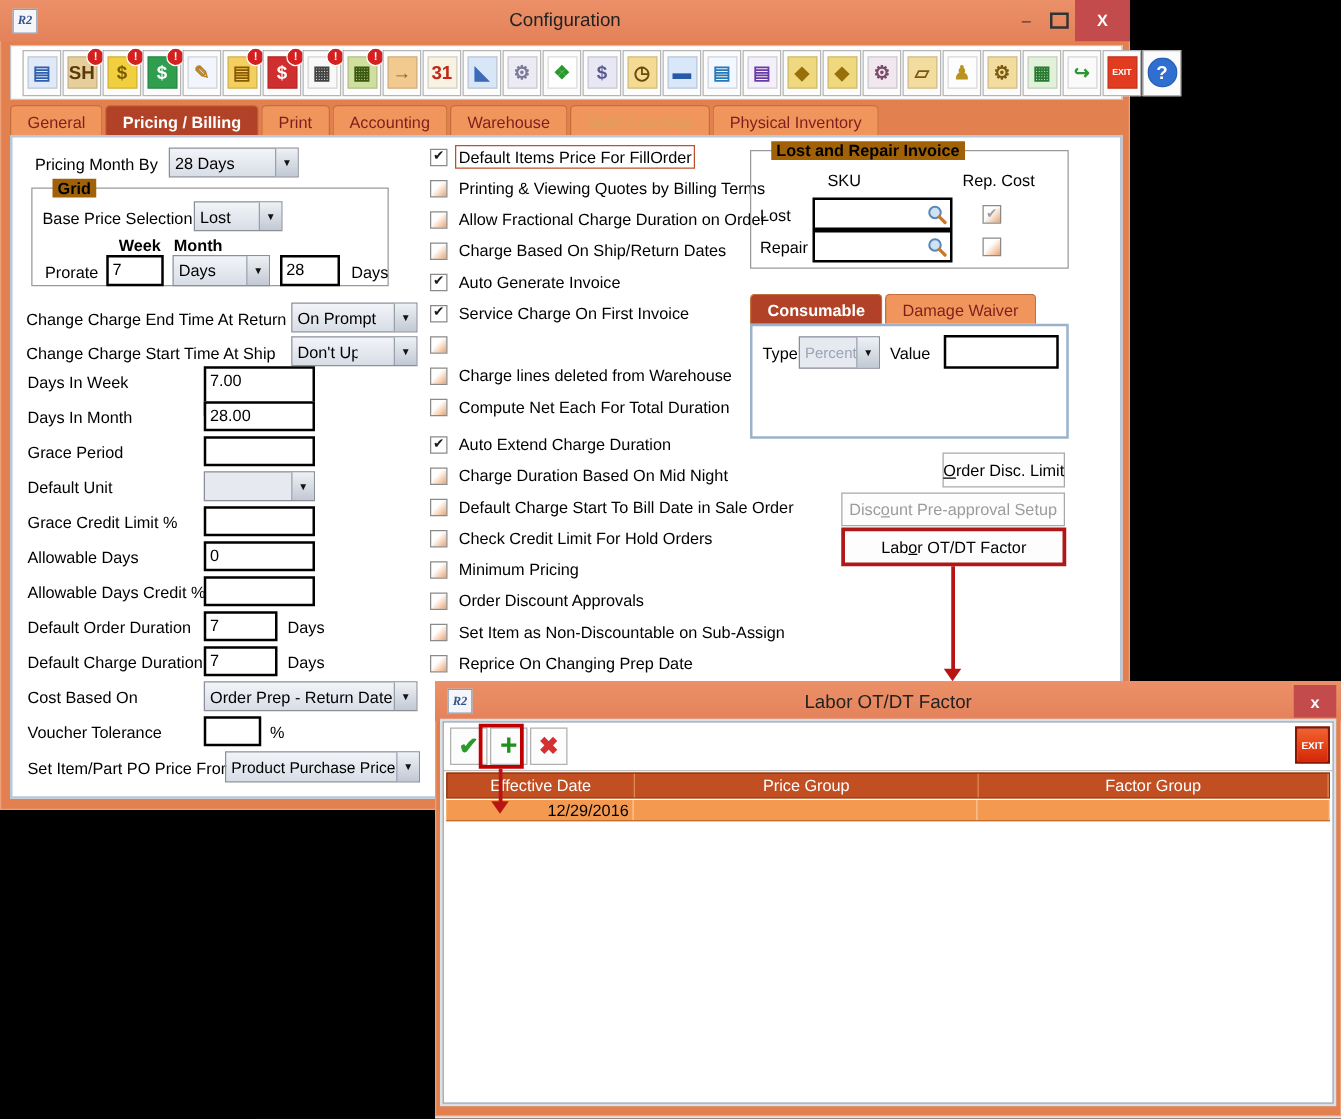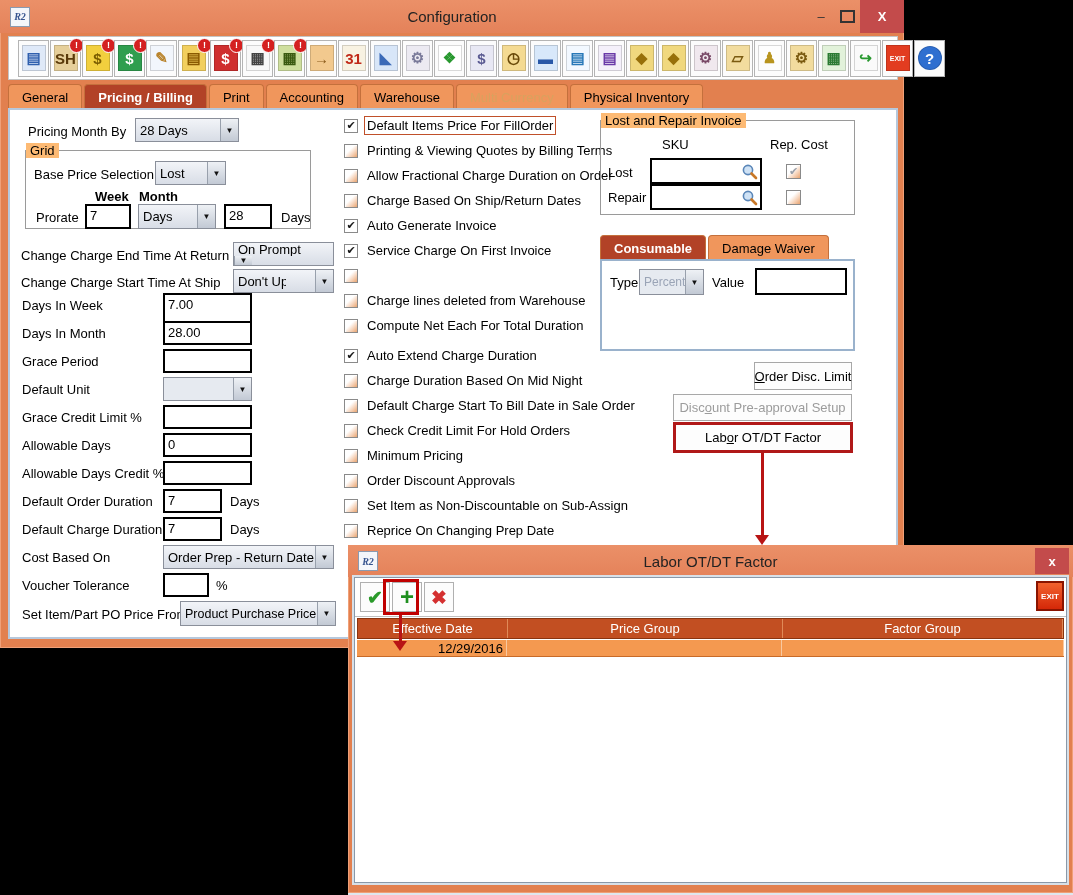--- a/index.html
+++ b/index.html
@@ -27,39 +27,39 @@
          font-size:15px;font-weight:bold;border:1px solid rgba(0,0,0,.15);box-sizing:border-box;}
   .tbi-g.exitg{font-size:7px;letter-spacing:0;}
   .tbi-g.round{border-radius:50%;width:24px;height:24px;font-size:15px;}
   .badge{display:none;position:absolute;top:-3px;right:-4px;width:13px;height:13px;border-radius:50%;
          background:#d42020;border:1px solid #fff;color:#fff;font:bold 9px "Liberation Sans",sans-serif;
          text-align:center;line-height:12px;}
   .badge.show{display:block;}
   
   .tabs{position:absolute;left:8px;top:84px;display:flex;gap:2px;height:25px;}
   .tab{background:#f0965c;border:1px solid #c4703c;border-bottom:none;border-radius:4px 4px 0 0;
-       font-size:13px;color:#000000;display:flex;align-items:center;padding:0 13px;white-space:nowrap;}
+       font-size:13px;color:#7f1d1d;display:flex;align-items:center;padding:0 13px;white-space:nowrap;}
   .tab.active{background:#b24227;color:#fff;font-weight:bold;}
   .tab.disabled{color:#d8a25e;}
   
   .content{position:absolute;left:8px;top:108px;width:890px;height:531px;background:#fff;
            border:2px solid #b6c8dc;box-sizing:border-box;}
   .lbl{position:absolute;font-size:13px;white-space:nowrap;}
   .b{font-weight:bold;}
   .tbx{position:absolute;background:#fff;border:2px solid #000;box-sizing:border-box;
        font-size:13px;padding:2px 3px;overflow:hidden;white-space:nowrap;}
   .dd{position:absolute;box-sizing:border-box;border:1px solid #8a8f9a;
       background:linear-gradient(#f2f4f8,#d8dde6);display:flex;align-items:stretch;font-size:13px;}
   .dd .t{flex:1;display:flex;align-items:center;padding:0 4px;overflow:hidden;white-space:nowrap;}
   .dd .ab{width:17px;flex:none;background:linear-gradient(#eef1f5,#c2c9d4);border-left:1px solid #98a0ac;
           display:flex;align-items:center;justify-content:center;font-size:8px;color:#111;}
   .dd.dis{background:#e6eaf0;}
   .dd.dis .t{color:#9aa4b6;}
   .grp{position:absolute;border:1px solid #9a9a9a;box-sizing:border-box;}
-  .legend{position:absolute;top:-8px;left:0;background:#fdba74;padding:0 4px;font-size:13px;font-weight:normal;white-space:nowrap;}
+  .legend{position:absolute;top:-8px;left:16px;background:#a16207;padding:0 4px;font-size:13px;font-weight:bold;white-space:nowrap;}
   
   .cbcol{position:absolute;display:flex;flex-direction:column;}
   .cbrow{height:25px;display:flex;align-items:center;}
   .cb{width:14px;height:14px;flex:none;border:1px solid #8a8a8a;box-sizing:border-box;
       background:linear-gradient(135deg,#ffffff 40%,#f6d2b8 70%,#e8a470);box-shadow:inset 1px 1px 0 #fff;
       display:flex;align-items:center;justify-content:center;}
   .cb.on{background:#fff;}
   .cb.on::after{content:"✔";font-size:11px;color:#1a1a1a;line-height:1;}
   .cb.on.dis::after{color:#9aa0aa;}
   .cb.on.dis{background:linear-gradient(135deg,#ffffff 40%,#f6d2b8 70%,#e8a470);}
@@ -300,21 +300,21 @@
     <span class="lbl" style="left:36px;top:210px;">Prorate</span>
     <div class="tbx" style="left:85px;top:204px;width:46px;height:25px;">7</div>
     <div class="dd" style="left:138px;top:204px;width:78px;height:25px;">
       <span class="t">Days</span>
         <span class="ab">▼</span>
     </div>
     <div class="tbx" style="left:224px;top:204px;width:48px;height:25px;">28</div>
     <span class="lbl" style="left:281px;top:210px;">Days</span>
 
     <span class="lbl" style="left:21px;top:248px;">Change Charge End Time At Return</span>
-    <div class="dd" style="left:233px;top:242px;width:101px;height:24px;flex-direction:column;">
+    <div class="dd" style="left:233px;top:242px;width:101px;height:24px;">
       <span class="t">On Prompt</span>
         <span class="ab">▼</span>
     </div>
     <span class="lbl" style="left:21px;top:275px;">Change Charge Start Time At Ship</span>
     <div class="dd" style="left:233px;top:269px;width:101px;height:24px;gap:29px;">
       <span class="t">Don't Update</span>
         <span class="ab">▼</span>
     </div>
 
     <span class="lbl" style="left:22px;top:298px;">Days In Week</span>

